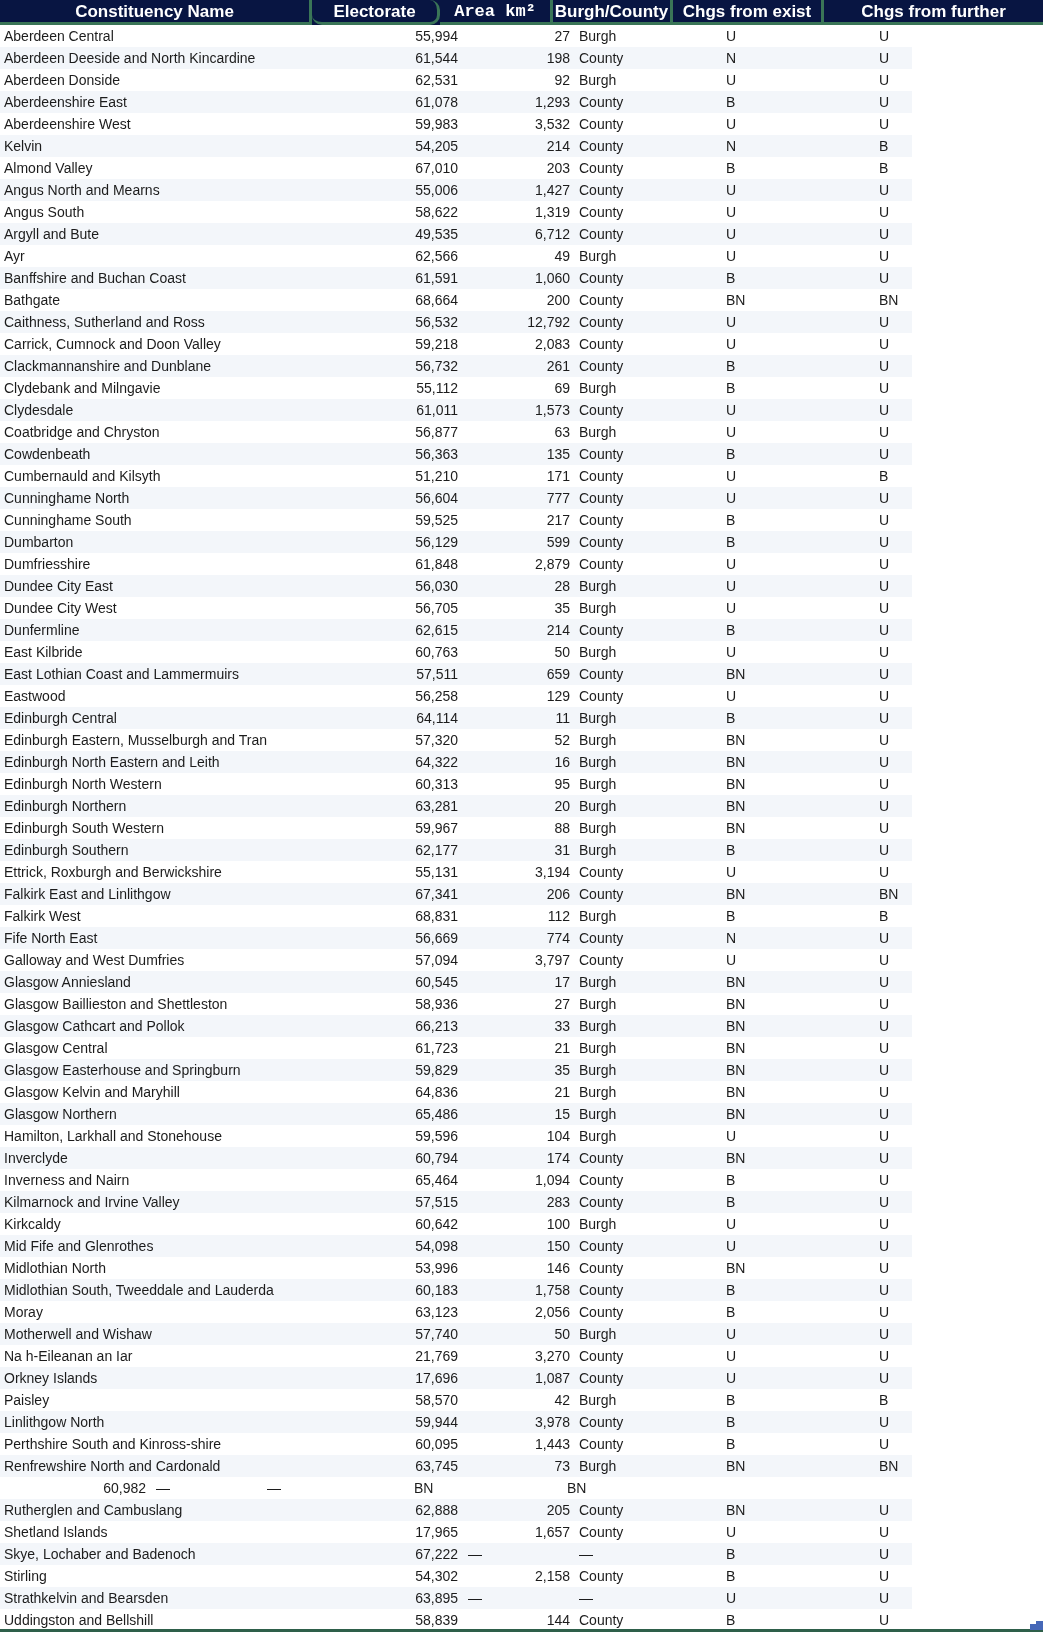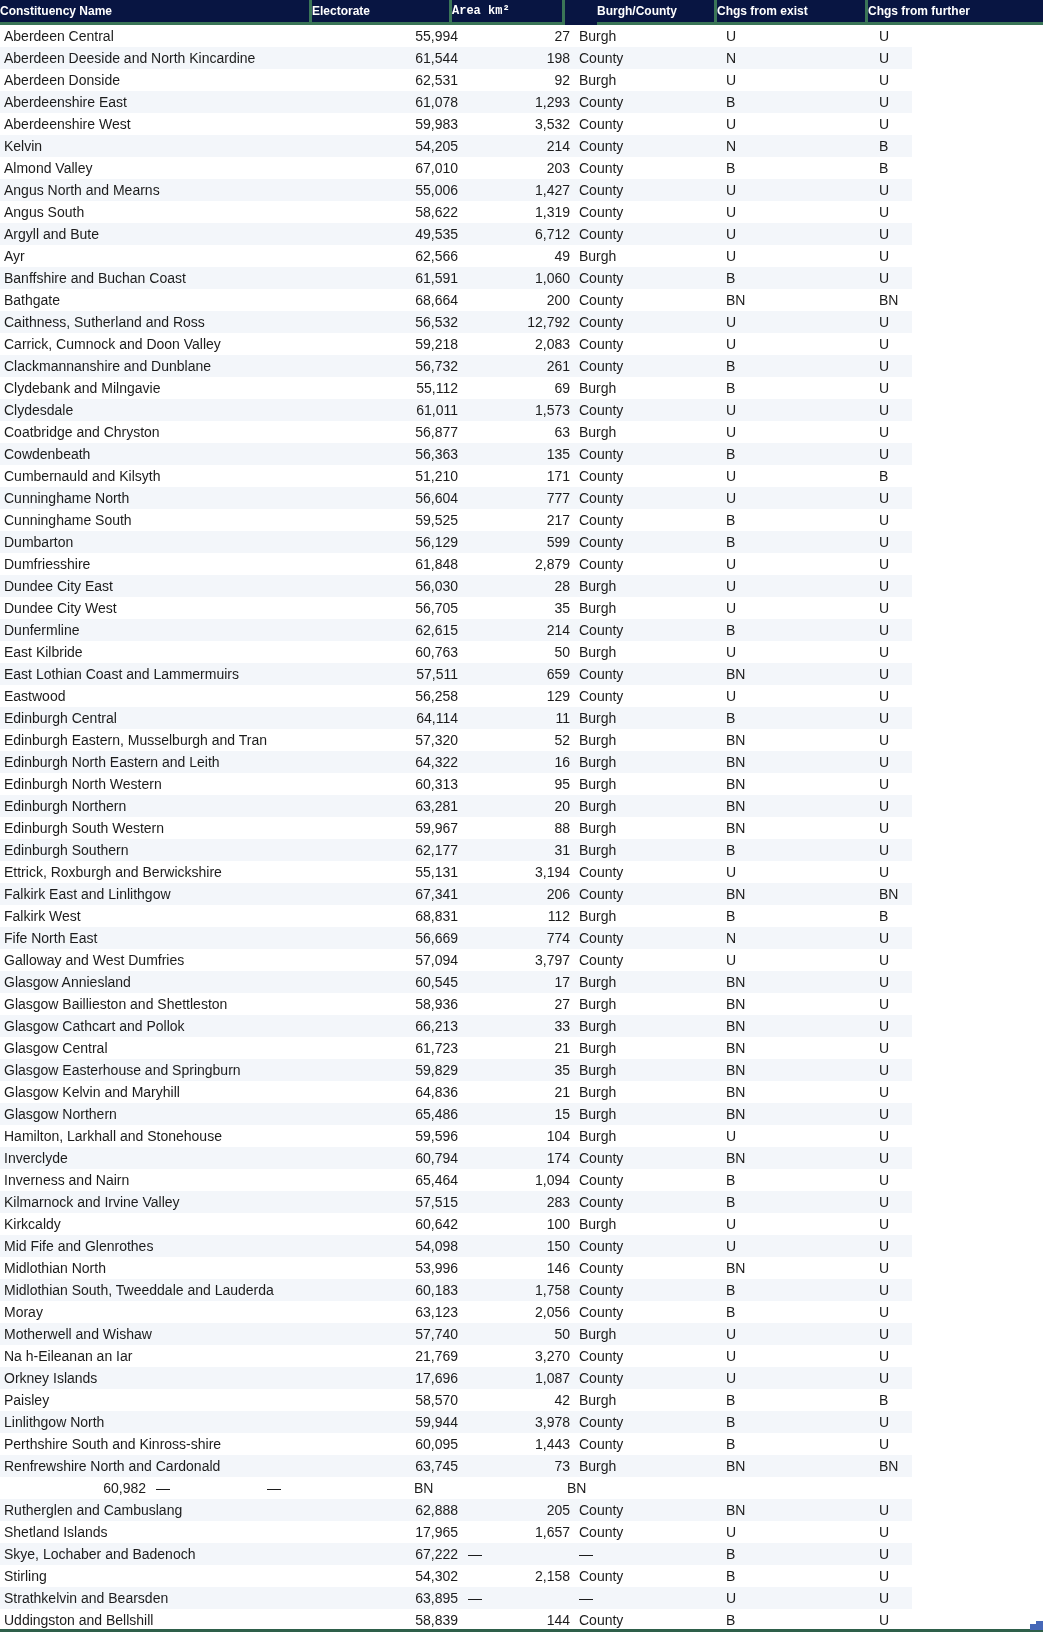--- a/index.html
+++ b/index.html
@@ -1,27 +1,27 @@
 <!DOCTYPE html>
 <html><head>
 <meta charset="utf-8">
 <style>
   html,body{margin:0;padding:0;background:#ffffff;}
   body{width:1043px;font-family:"Liberation Sans",sans-serif;}
   .wrap{position:relative;width:1043px;height:1632px;overflow:hidden;background:#ffffff;}
 
   
   .thead{display:flex;height:25px;background:#081542;}
-  .th{box-sizing:border-box;color:#ffffff;font-weight:bold;font-size:12px;
-      line-height:23px;text-align:left;border-right:3px solid #3a7557;
+  .th{box-sizing:border-box;color:#ffffff;font-weight:bold;font-size:17px;
+      line-height:23px;text-align:center;border-right:3px solid #3a7557;
       border-bottom:3px solid #3a7557;white-space:nowrap;overflow:hidden;}
   .th.c0{width:312px;}
-  .th.c1{width:140px;}
+  .th.c1{width:128px;border-radius:10px;}
   .th.c2{width:113px;font-family:Liberation Mono, monospace;}
-  .th.c3{width:120px;margin-left:32px;}
+  .th.c3{width:120px;}
   .th.c4{width:151px;}
   .th.c5{flex:1;border-right:none;}
 
   
   .tbody{width:912px;}
   .tr{display:flex;height:22px;font-size:14px;line-height:22px;color:#1c1c1c;background:#ffffff;}
   .tr:nth-child(even){background:#f3f6fa;}
   .td{box-sizing:border-box;white-space:nowrap;overflow:hidden;}
   .td.name{width:312px;padding-left:4px;}
   .td.electorate{width:152px;text-align:right;padding-right:6px;}

